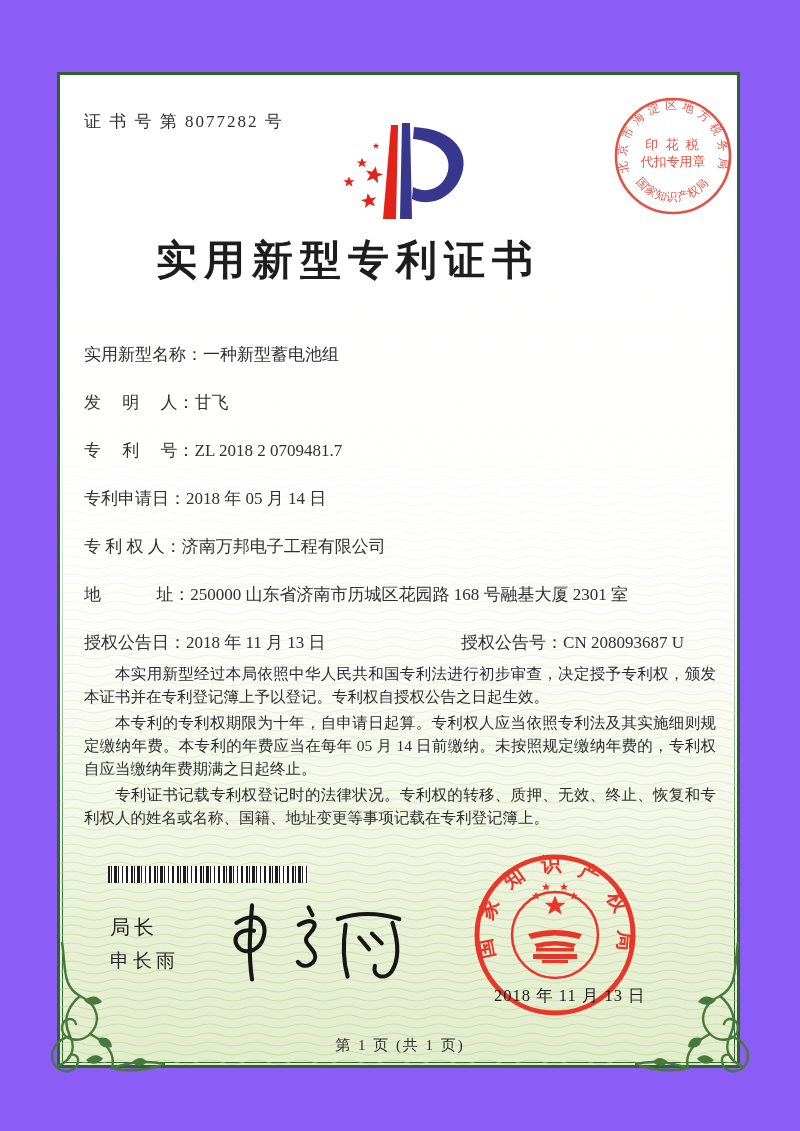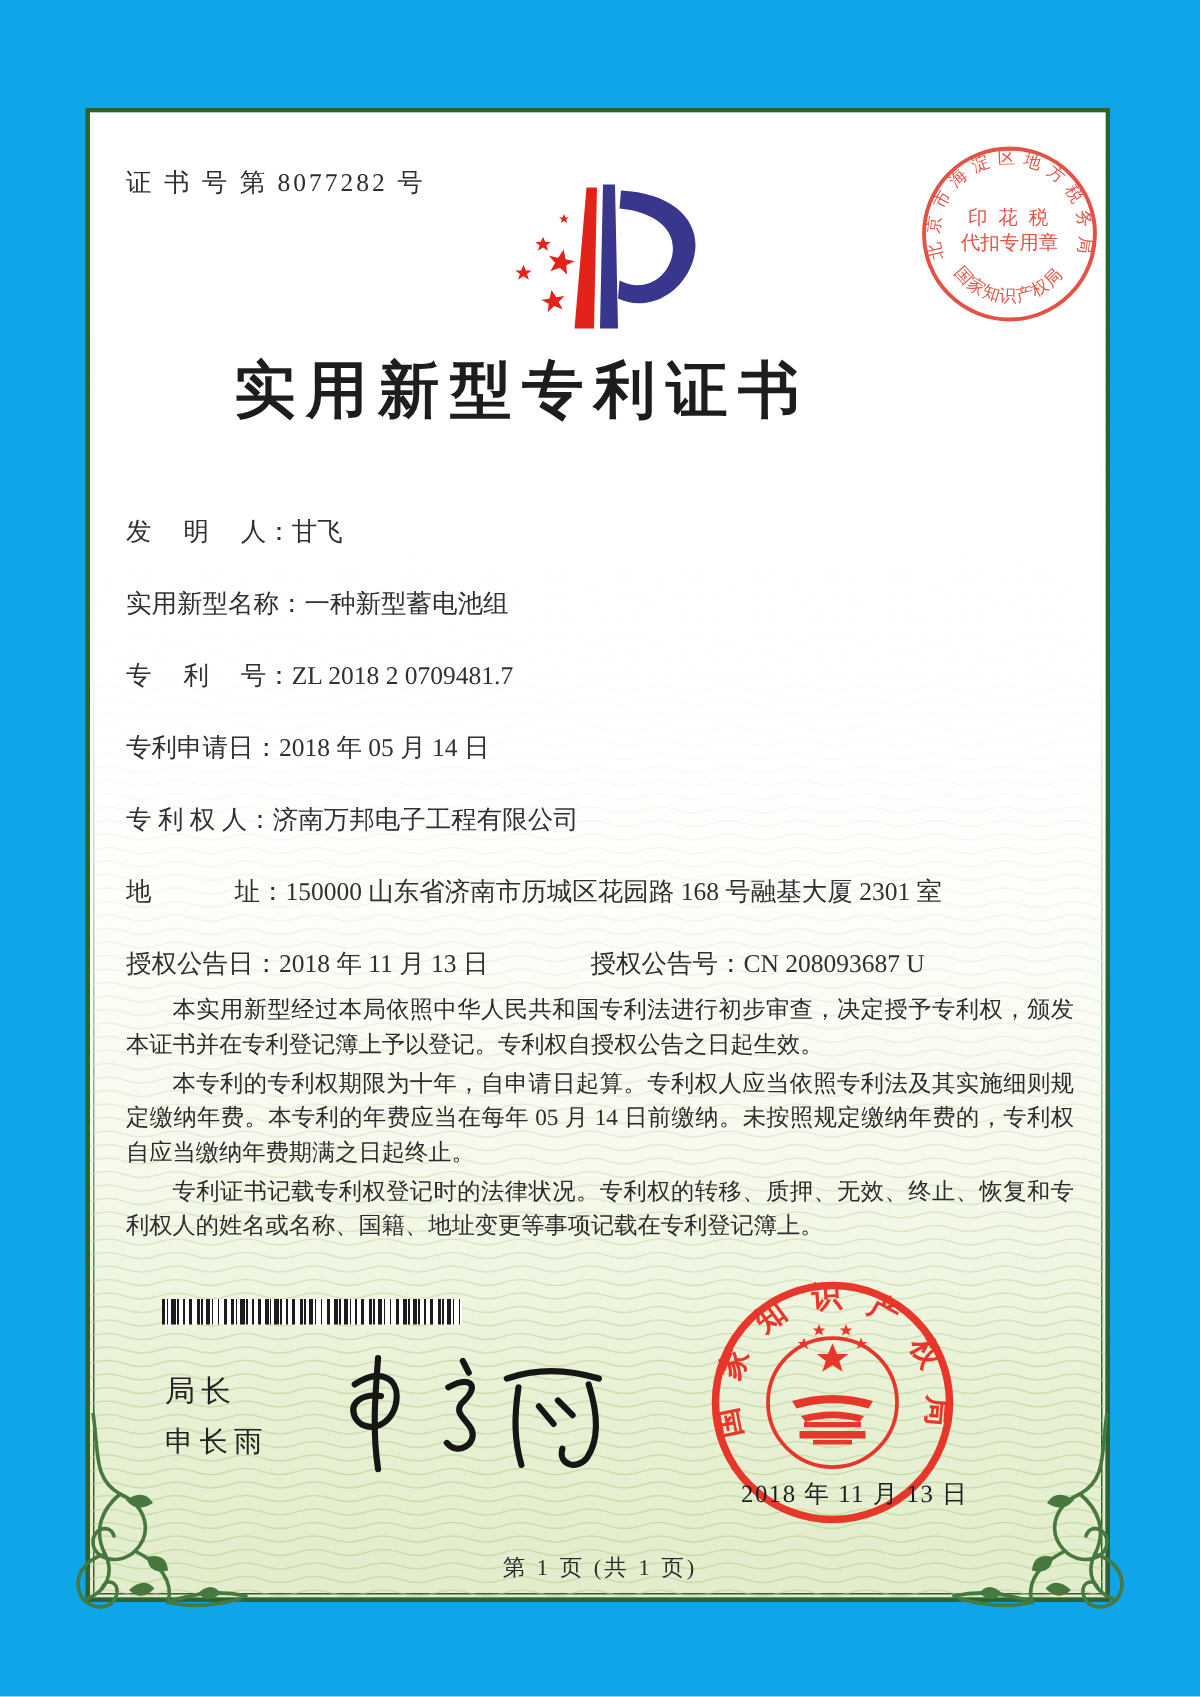--- a/index.html
+++ b/index.html
@@ -1,18 +1,18 @@
 <!DOCTYPE html>
 <html><head>
 <meta charset="utf-8">
 <style>
   html,body{margin:0;padding:0;background:#ffffff;}
   body{width:800px;height:1131px;overflow:hidden;
        font-family:"Liberation Serif","DejaVu Serif",serif;}
-  .sheet{position:relative;width:800px;height:1131px;background:#0ea5e9;}
+  .sheet{position:relative;width:800px;height:1131px;background:#8b5cf6;}
 
   
   .frame{position:absolute;left:57px;top:72px;width:683px;height:996px;
          border:3px solid #2e6330;box-sizing:border-box;
          background:linear-gradient(180deg,#ffffff 0%,#fdfdf8 40%,#f3f7e4 68%,#e9f1d6 85%,#e2edcc 100%);}
   .frame-inner{position:absolute;inset:2px;border:1px solid #2e6330;}
   .waves{position:absolute;left:60px;top:75px;width:677px;height:990px;opacity:.55;pointer-events:none;}
   .fade{position:absolute;left:60px;top:75px;width:677px;height:990px;pointer-events:none;
         background:linear-gradient(180deg,rgba(255,255,255,1) 0%,rgba(255,255,255,.95) 38%,rgba(255,255,255,.55) 62%,rgba(255,255,255,0) 86%);}
 
@@ -24,21 +24,21 @@
 
   .logo{position:absolute;left:336px;top:116px;width:142px;height:112px;}
 
   .stamp-tax{position:absolute;left:603px;top:86px;width:140px;height:140px;opacity:.87;}
 
   .title{position:absolute;left:0;top:233px;width:696px;text-align:center;
          font-size:41px;font-weight:bold;letter-spacing:7px;color:#1d1d1d;white-space:nowrap;}
 
   .fields{position:absolute;left:84px;top:344px;width:600px;font-size:17px;color:#303030;}
   .frow{margin-bottom:26px;line-height:22px;white-space:nowrap;}
-  .frow-last{display:flex;}
+  .frow-last{display:flex;justify-content:space-between;}
   .fgroup2{margin-left:68px;}
   .flabel{color:#303030;}
   .fvalue{color:#303030;}
 
   .paras{position:absolute;left:84px;top:662px;width:632px;font-size:15.5px;
          line-height:23px;color:#2c2c2c;text-align:justify;}
   .paras p{margin:0 0 3px 0;text-indent:2em;}
 
   .barcode{position:absolute;left:108px;top:866px;width:200px;height:17px;
            background:repeating-linear-gradient(90deg,
@@ -242,36 +242,36 @@
       <textPath href="#arcBtax" startOffset="0" textLength="84" lengthAdjust="spacing">国家知识产权局</textPath>
     </text>
     <text x="70" y="63" text-anchor="middle" font-size="13" fill="#df3a2a" letter-spacing="2">印 花 税</text>
     <text x="70" y="80" text-anchor="middle" font-size="13" fill="#df3a2a">代扣专用章</text>
   </svg>
 
   <div class="title">实用新型专利证书</div>
 
   <div class="fields">
     <div class="frow">
+      <span class="flabel">实用新型名称：</span><span class="fvalue">一种新型蓄电池组</span>
+    </div>
+    <div class="frow">
       <span class="flabel">发　 明　 人：</span><span class="fvalue">甘飞</span>
     </div>
     <div class="frow">
-      <span class="flabel">实用新型名称：</span><span class="fvalue">一种新型蓄电池组</span>
-    </div>
-    <div class="frow">
       <span class="flabel">专　 利　 号：</span><span class="fvalue">ZL 2018 2 0709481.7</span>
     </div>
     <div class="frow">
       <span class="flabel">专利申请日：</span><span class="fvalue">2018 年 05 月 14 日</span>
     </div>
     <div class="frow">
       <span class="flabel">专 利 权 人：</span><span class="fvalue">济南万邦电子工程有限公司</span>
     </div>
     <div class="frow">
-      <span class="flabel">地　　　 址：</span><span class="fvalue">150000 山东省济南市历城区花园路 168 号融基大厦 2301 室</span>
+      <span class="flabel">地　　　 址：</span><span class="fvalue">250000 山东省济南市历城区花园路 168 号融基大厦 2301 室</span>
     </div>
     <div class="frow frow-last">
       <span>
         <span class="flabel">授权公告日：</span><span class="fvalue">2018 年 11 月 13 日</span>
       </span>
       <span class="fgroup2">
         <span class="flabel">授权公告号：</span><span class="fvalue">CN 208093687 U</span>
       </span>
     </div>
   </div>

